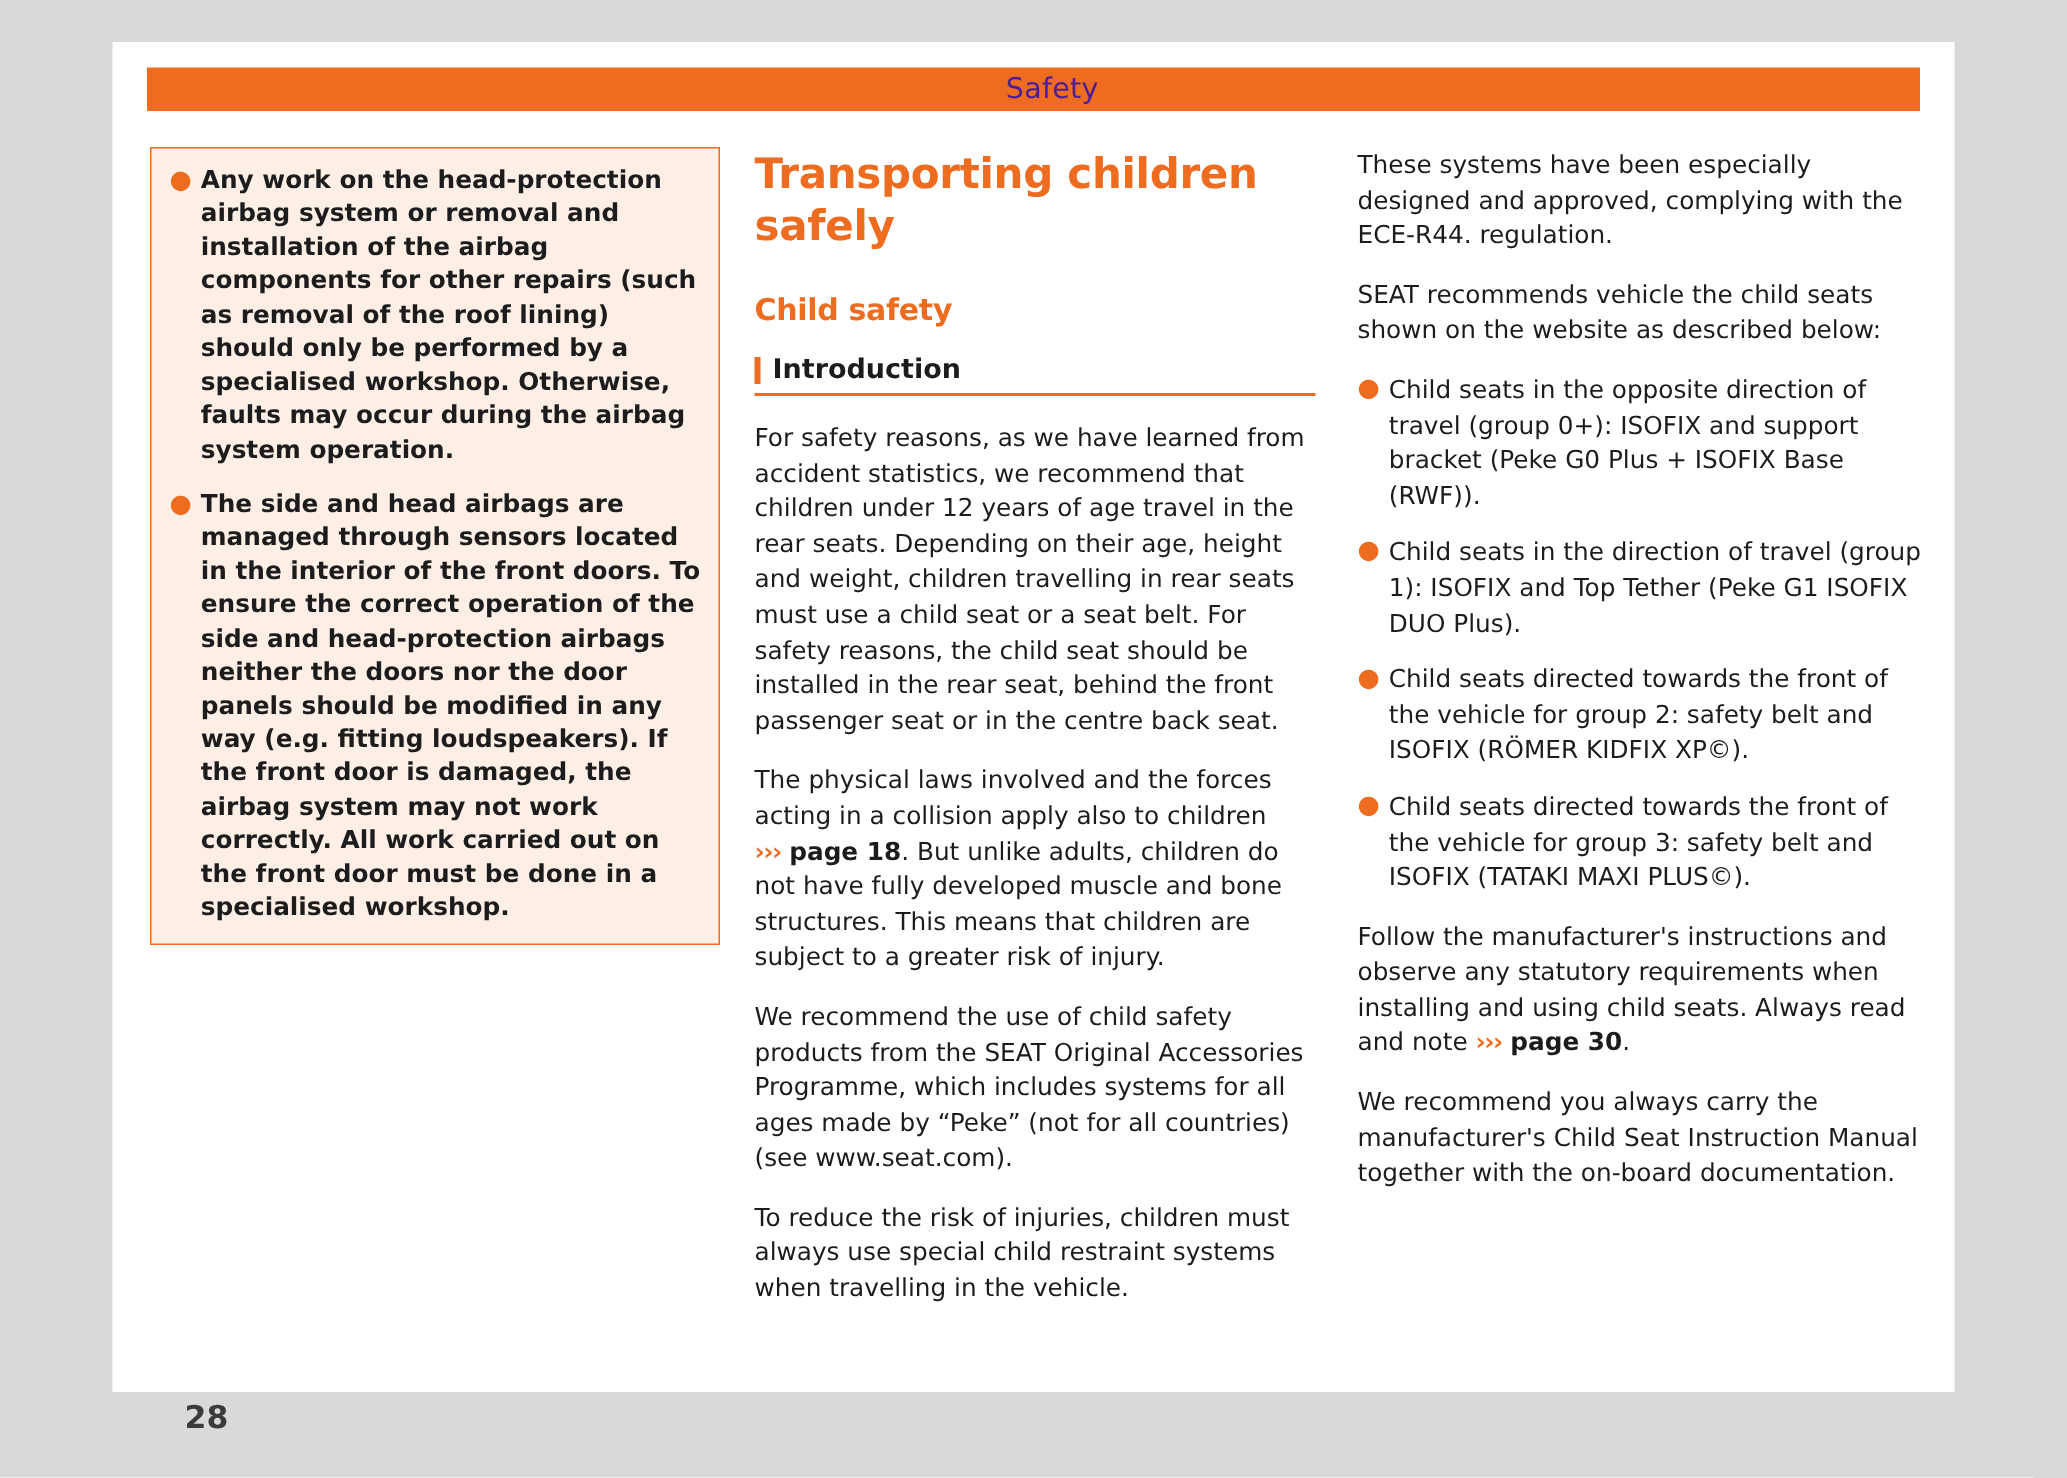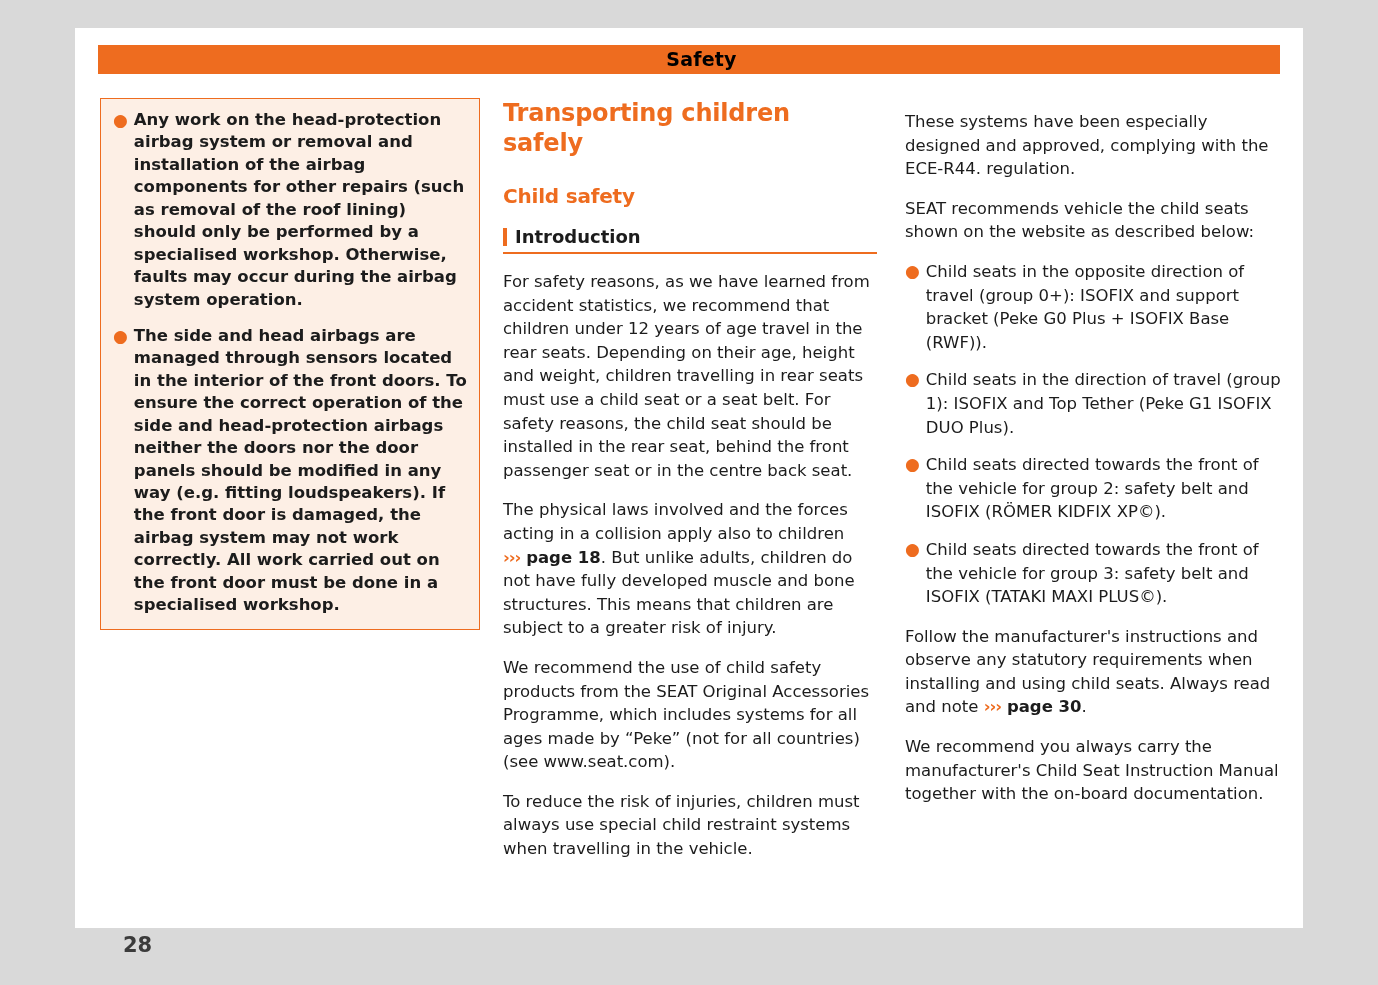--- a/index.html
+++ b/index.html
@@ -23,23 +23,23 @@
   }
   .header-bar {
     position: absolute;
     left: 98px;
     top: 45px;
     width: 1182px;
     height: 29px;
     background: #ee6c1f;
   }
   .header-title {
-    color: #000000;
+    color: #4c1d95;
     font-size: 19px;
-    font-weight: bold;
+    font-weight: normal;
     text-align: center;
     line-height: 29px;
     letter-spacing: 0.2px;
     padding-left: 25px;
   }
   .page-number {
     position: absolute;
     left: 48px;
     top: 905px;
     font-size: 21px;
@@ -79,21 +79,21 @@
   .note-bullet {
     color: #ee6c1f;
     font-size: 17px;
     line-height: 1.3;
     margin-right: 6px;
     flex: 0 0 auto;
   }
   .note-text { flex: 1 1 auto; }
 
   h1.title {
-    font-size: 24px;
+    font-size: 28px;
     line-height: 1.25;
     font-weight: bold;
     color: #ee6c1f;
     margin: 0 0 26px 0;
     letter-spacing: -0.2px;
   }
   h2.subtitle {
     font-size: 20px;
     font-weight: bold;
     color: #ee6c1f;
@@ -117,21 +117,21 @@
   }
   .section-head span {
     font-size: 18px;
     font-weight: bold;
     color: #1c1c1c;
   }
   p.body {
     font-size: 16.5px;
     line-height: 1.43;
     color: #1c1c1c;
-    margin: 12px 0 16px 0;
+    margin: 0 0 16px 0;
   }
   .xref {
     font-weight: bold;
     color: #1c1c1c;
     white-space: nowrap;
   }
   .xref .arrows {
     color: #ee6c1f;
     font-weight: bold;
     letter-spacing: -1px;

